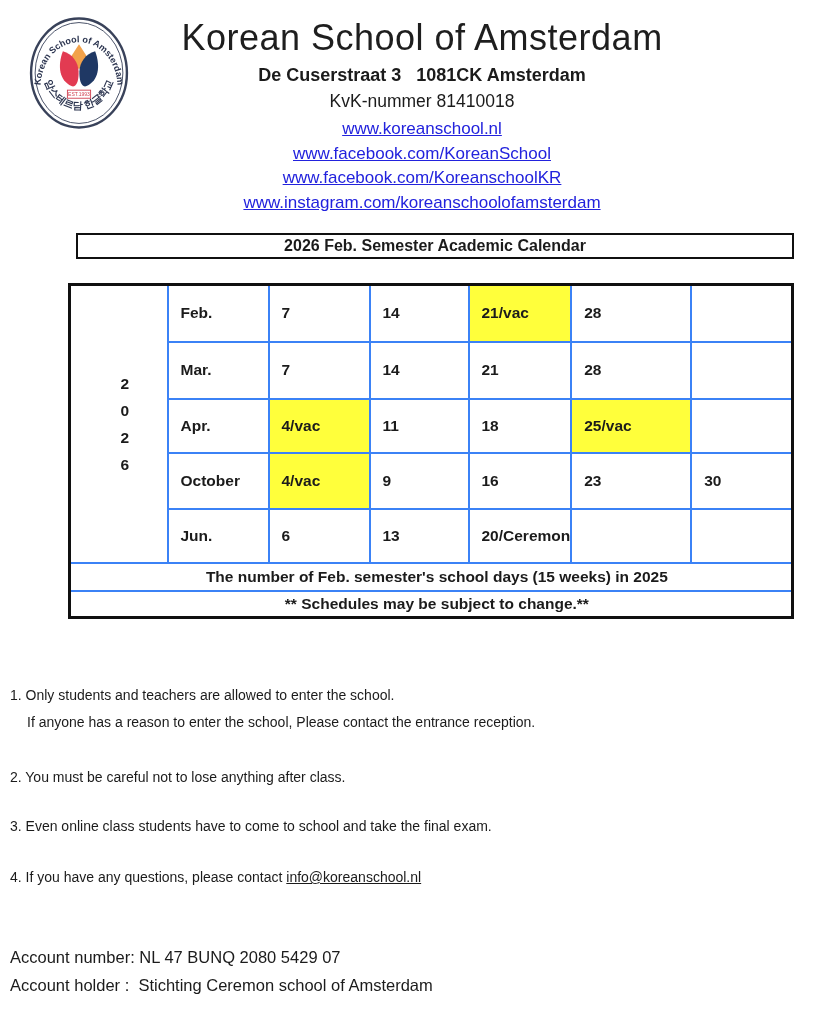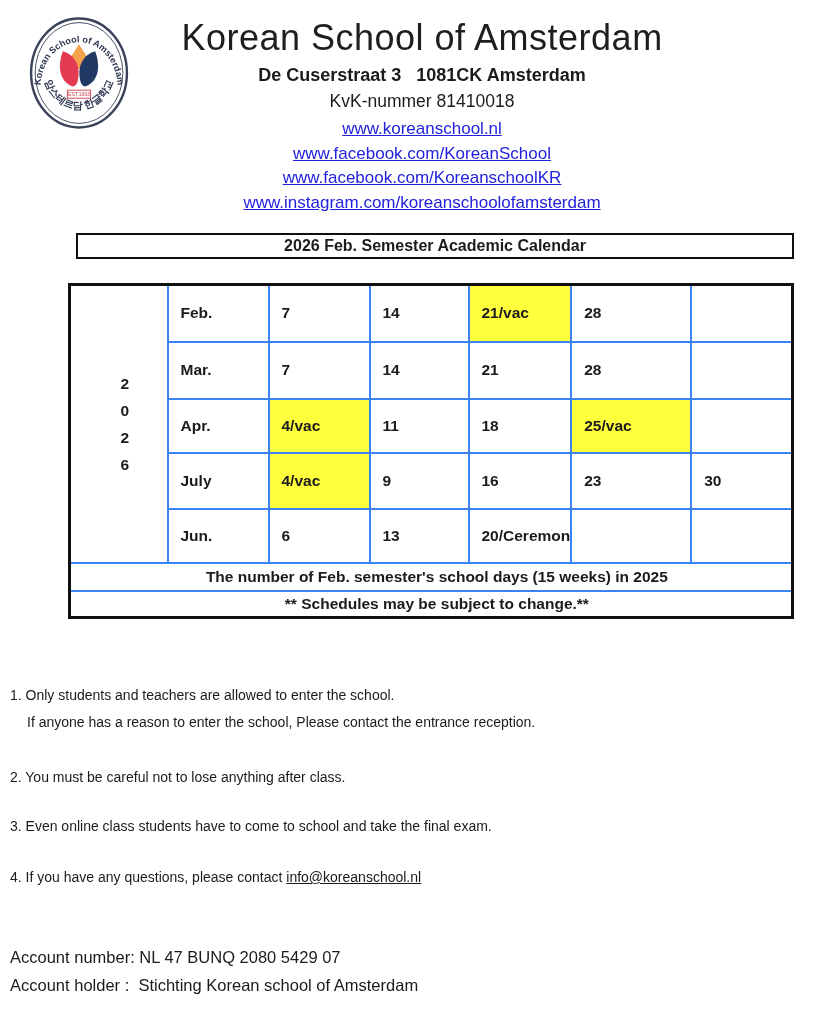--- a/index.html
+++ b/index.html
@@ -125,21 +125,21 @@
         </tr>
         <tr style="height:54px">
           <td>Apr.</td>
           <td class="day-cell hl">4/vac</td>
           <td class="day-cell">11</td>
           <td class="day-cell">18</td>
           <td class="day-cell hl">25/vac</td>
           <td class="day-cell"></td>
         </tr>
         <tr style="height:56px">
-          <td>July</td>
+          <td>October</td>
           <td class="day-cell hl">4/vac</td>
           <td class="day-cell">9</td>
           <td class="day-cell">16</td>
           <td class="day-cell">23</td>
           <td class="day-cell">30</td>
         </tr>
         <tr style="height:54px">
           <td>Jun.</td>
           <td class="day-cell">6</td>
           <td class="day-cell">13</td>
@@ -164,16 +164,16 @@
     </p>
     <p class="n2">2. You must be careful not to lose anything after class.</p>
     <p class="n3">3. Even online class students have to come to school and take the final exam.</p>
     <p class="n4">
       <span>4. If you have any questions, please contact </span><span class="email-link">info@koreanschool.nl</span>
     </p>
   </div>
 
   <div class="account">
     <div>Account number: NL 47 BUNQ 2080 5429 07</div>
-    <div>Account holder :  Stichting Korean school of Amsterdam</div>
+    <div>Account holder :  Stichting Ceremon school of Amsterdam</div>
   </div>
 
 </div>
 
 </body></html>

